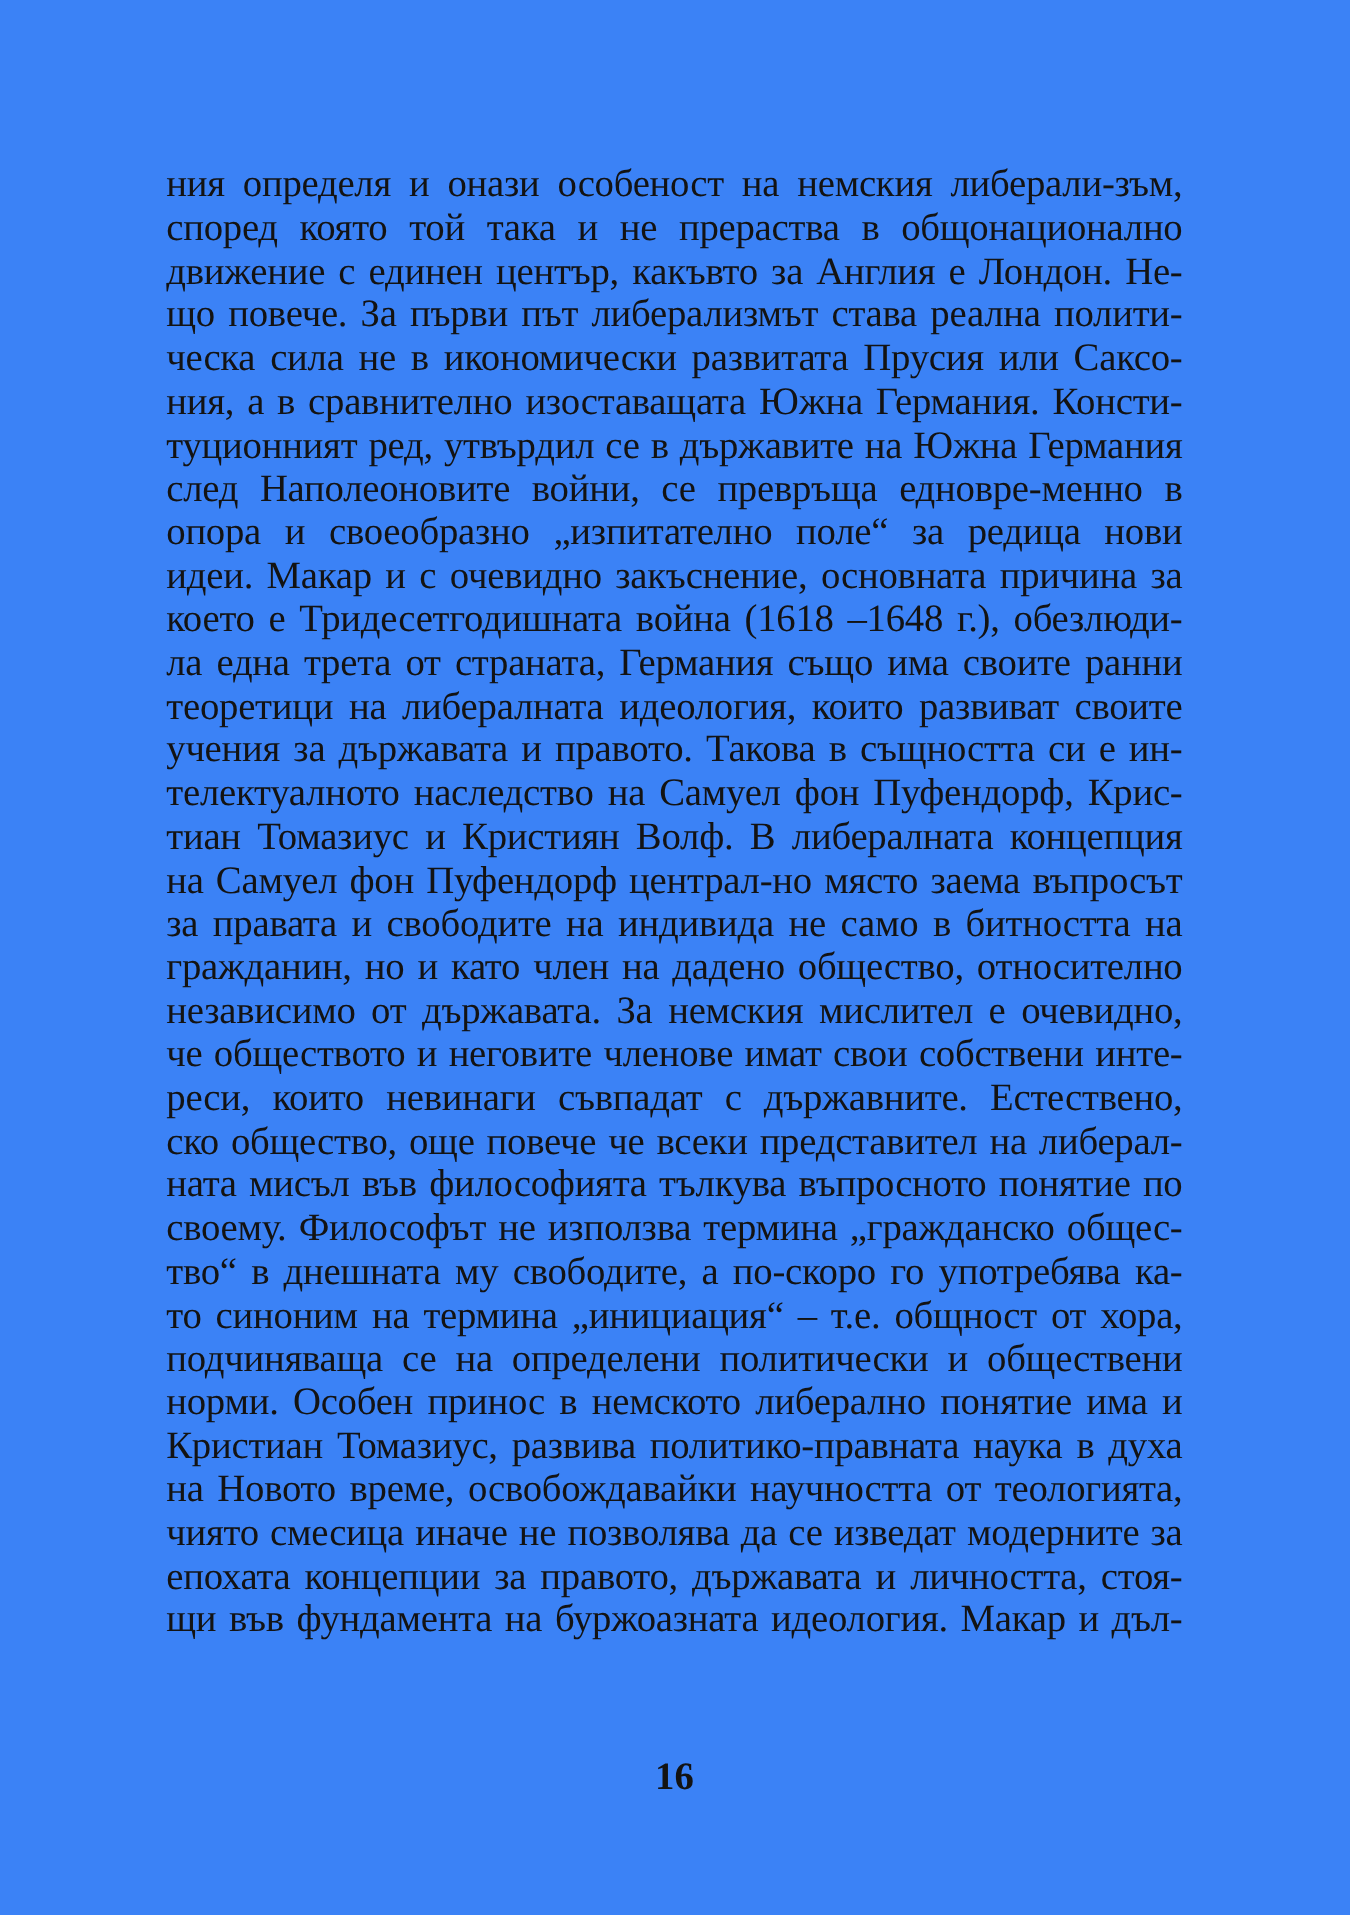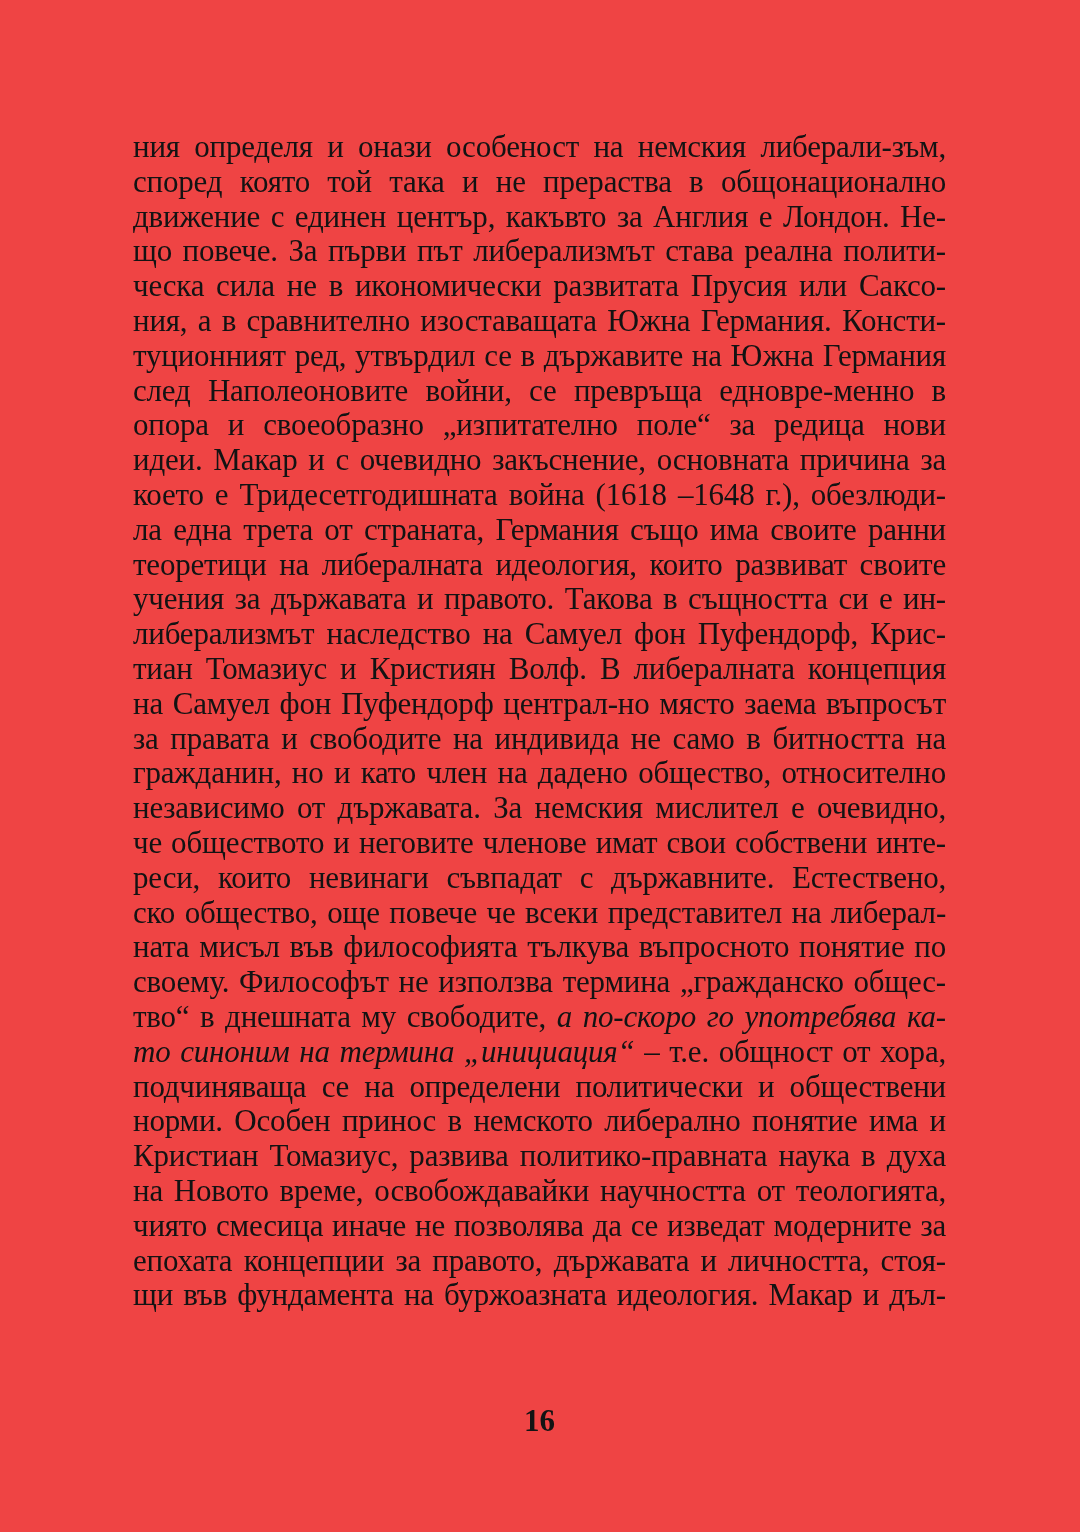--- a/index.html
+++ b/index.html
@@ -4,21 +4,21 @@
 <style>
   html, body {
     margin: 0;
     padding: 0;
     background: #ffffff;
   }
   .page {
     position: relative;
     width: 1080px;
     height: 1532px;
-    background: #ef4444;
+    background: #3b82f6;
     overflow: hidden;
     font-family: "Liberation Serif", "DejaVu Serif", serif;
     color: #131313;
   }
   .text-block {
     position: absolute;
     left: 133px;
     top: 130px;
     width: 813px;
   }
@@ -26,21 +26,20 @@
     font-size: 31px;
     line-height: 34.8px;
     height: 34.8px;
     text-align: justify;
     text-align-last: justify;
     -moz-text-align-last: justify;
     letter-spacing: -0.2px;
     white-space: normal;
   }
   .line .it {
-    font-style: italic;
   }
   .page-number {
     position: absolute;
     left: 133px;
     top: 1404px;
     width: 813px;
     font-size: 31px;
     line-height: 34.8px;
     text-align: center;
     font-weight: bold;
@@ -58,21 +57,21 @@
       <div class="line"><span>ческа сила не в икономически развитата Прусия или Саксо-</span></div>
       <div class="line"><span>ния, а в сравнително изоставащата Южна Германия. Консти-</span></div>
       <div class="line"><span>туционният ред, утвърдил се в държавите на Южна Германия</span></div>
       <div class="line"><span>след Наполеоновите войни, се превръща едновре-менно в</span></div>
       <div class="line"><span>опора и своеобразно „изпитателно поле“ за редица нови</span></div>
       <div class="line"><span>идеи. Макар и с очевидно закъснение, основната причина за</span></div>
       <div class="line"><span>което е Тридесетгодишната война (1618 –1648 г.), обезлюди-</span></div>
       <div class="line"><span>ла една трета от страната, Германия също има своите ранни</span></div>
       <div class="line"><span>теоретици на либералната идеология, които развиват своите</span></div>
       <div class="line"><span>учения за държавата и правото. Такова в същността си е ин-</span></div>
-      <div class="line"><span>либерализмът наследство на Самуел фон Пуфендорф, Крис-</span></div>
+      <div class="line"><span>телектуалното наследство на Самуел фон Пуфендорф, Крис-</span></div>
       <div class="line"><span>тиан Томазиус и Кристиян Волф. В либералната концепция</span></div>
       <div class="line"><span>на Самуел фон Пуфендорф централ-но място заема въпросът</span></div>
       <div class="line"><span>за правата и свободите на индивида не само в битността на</span></div>
       <div class="line"><span>гражданин, но и като член на дадено общество, относително</span></div>
       <div class="line"><span>независимо от държавата. За немския мислител е очевидно,</span></div>
       <div class="line"><span>че обществото и неговите членове имат свои собствени инте-</span></div>
       <div class="line"><span>реси, които невинаги съвпадат с държавните. Естествено,</span></div>
       <div class="line"><span>ско общество, още повече че всеки представител на либерал-</span></div>
       <div class="line"><span>ната мисъл във философията тълкува въпросното понятие по</span></div>
       <div class="line"><span>своему. Философът не използва термина „гражданско общес-</span></div>

